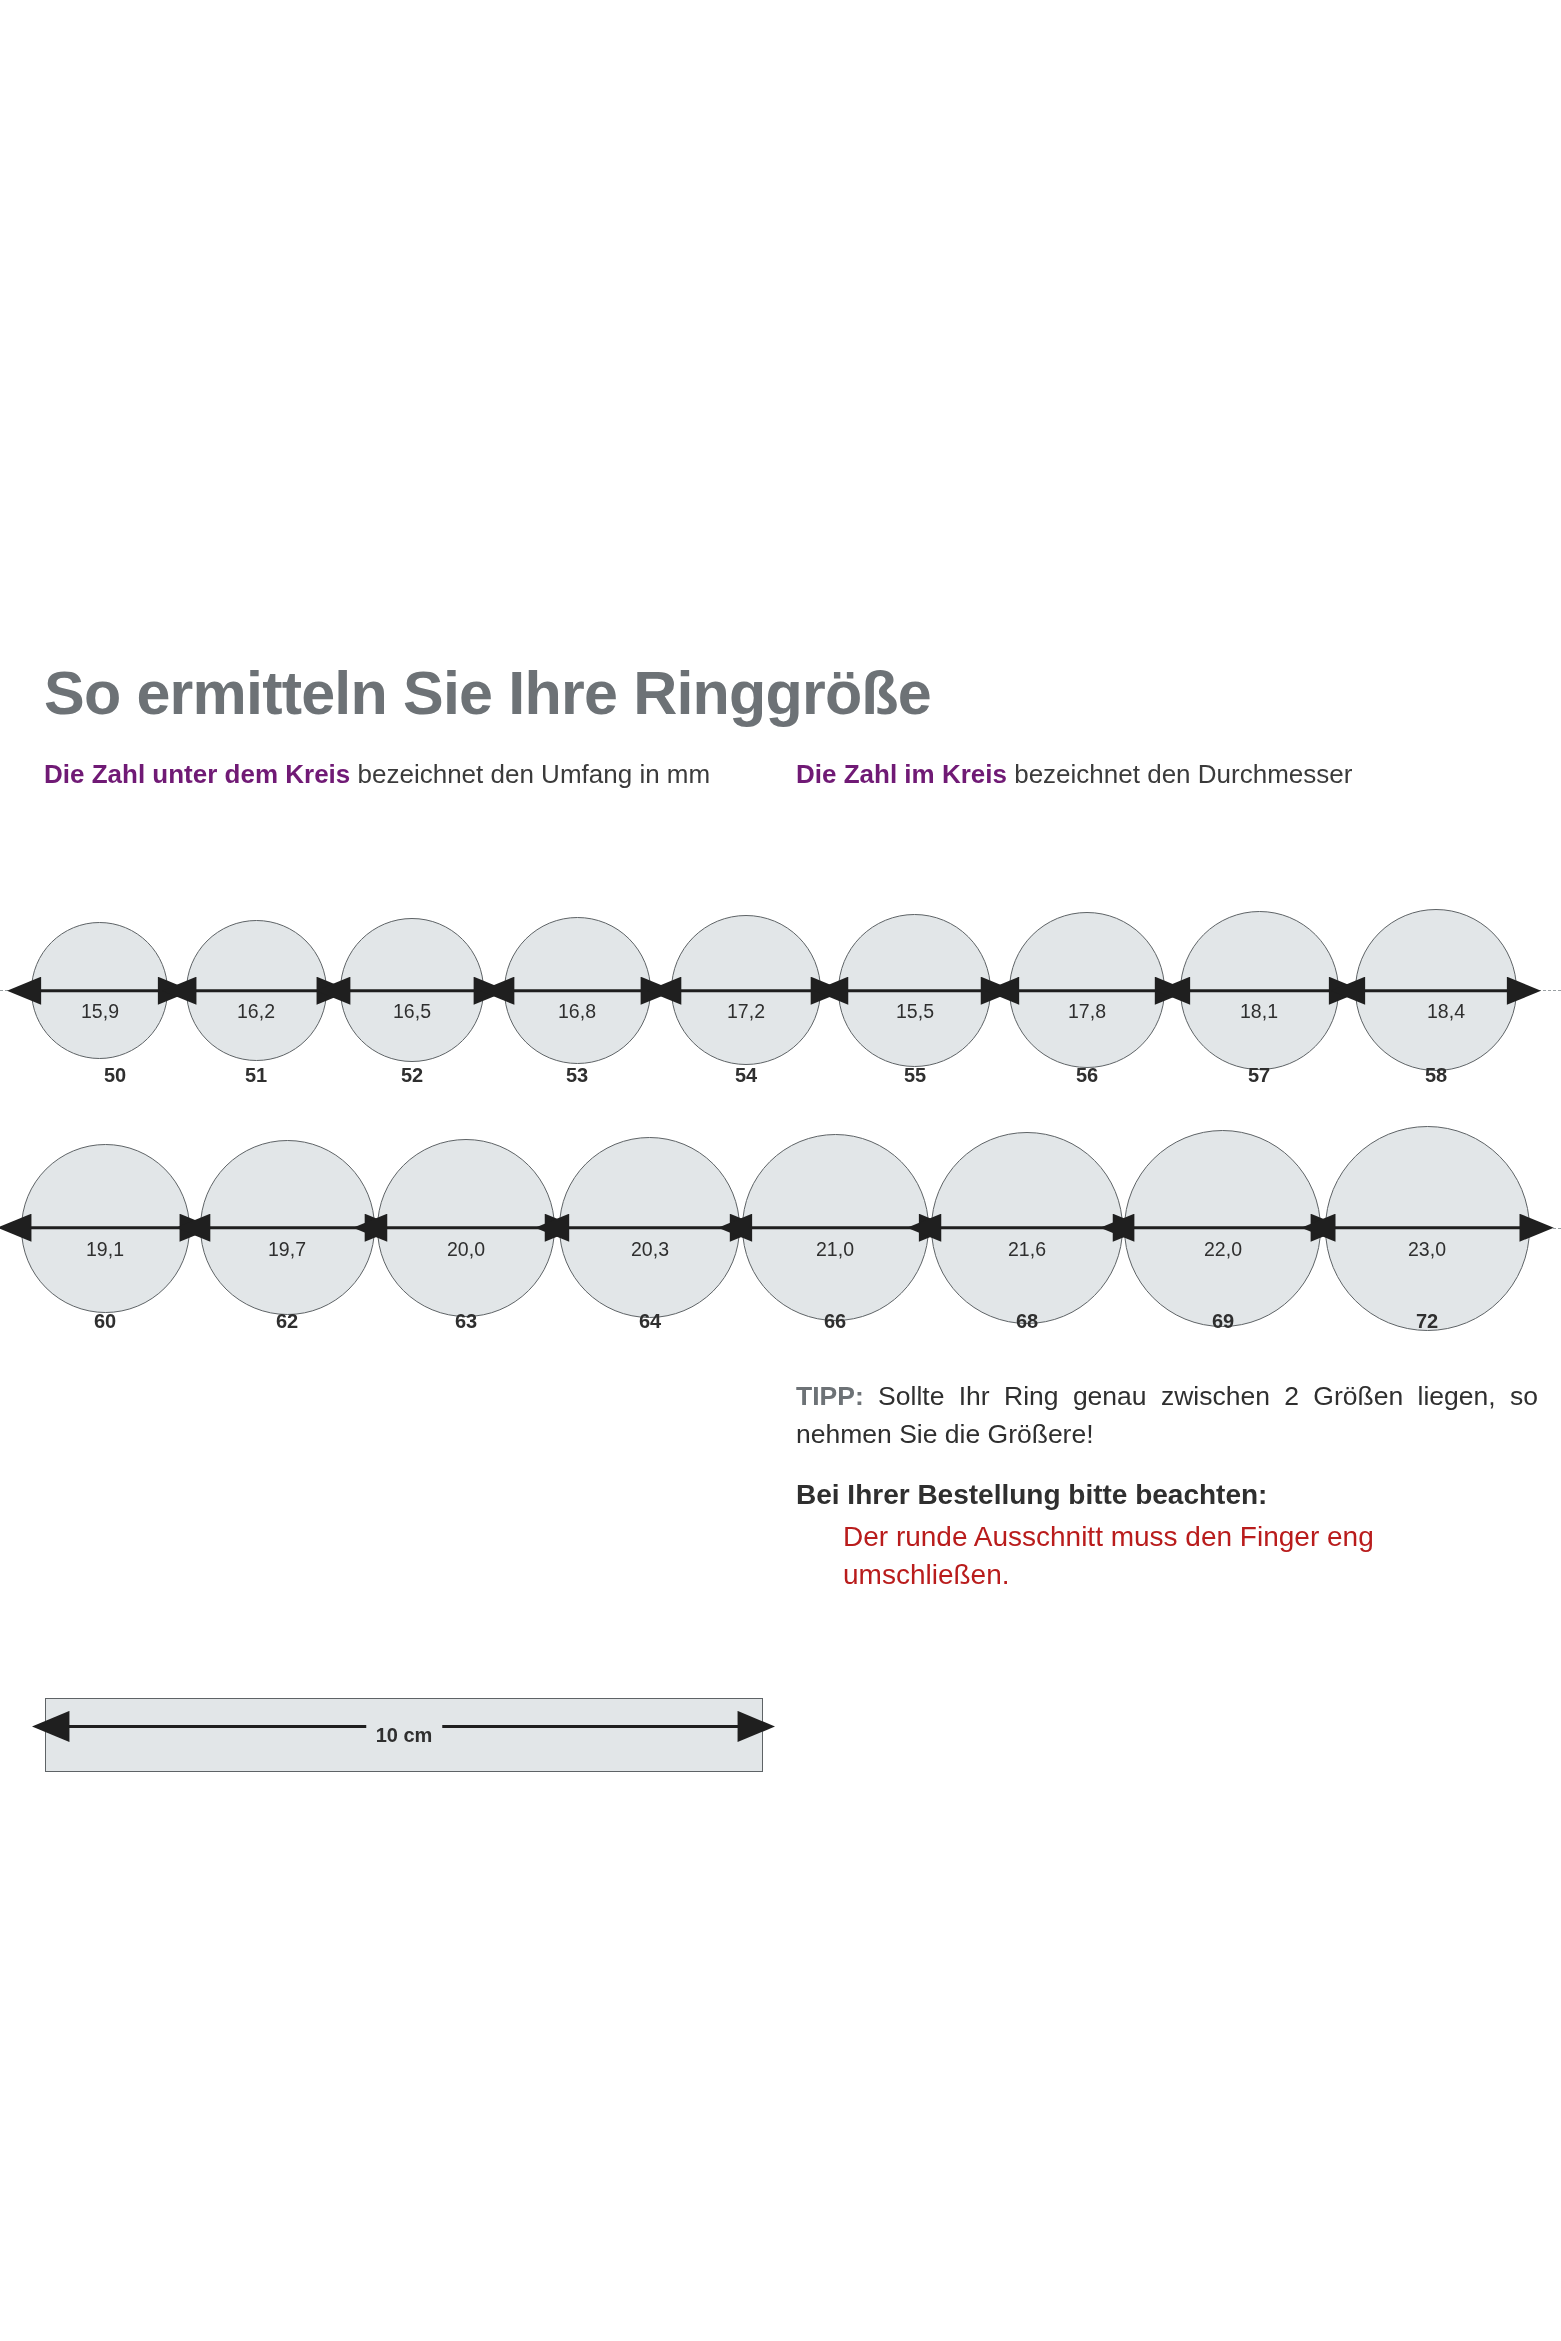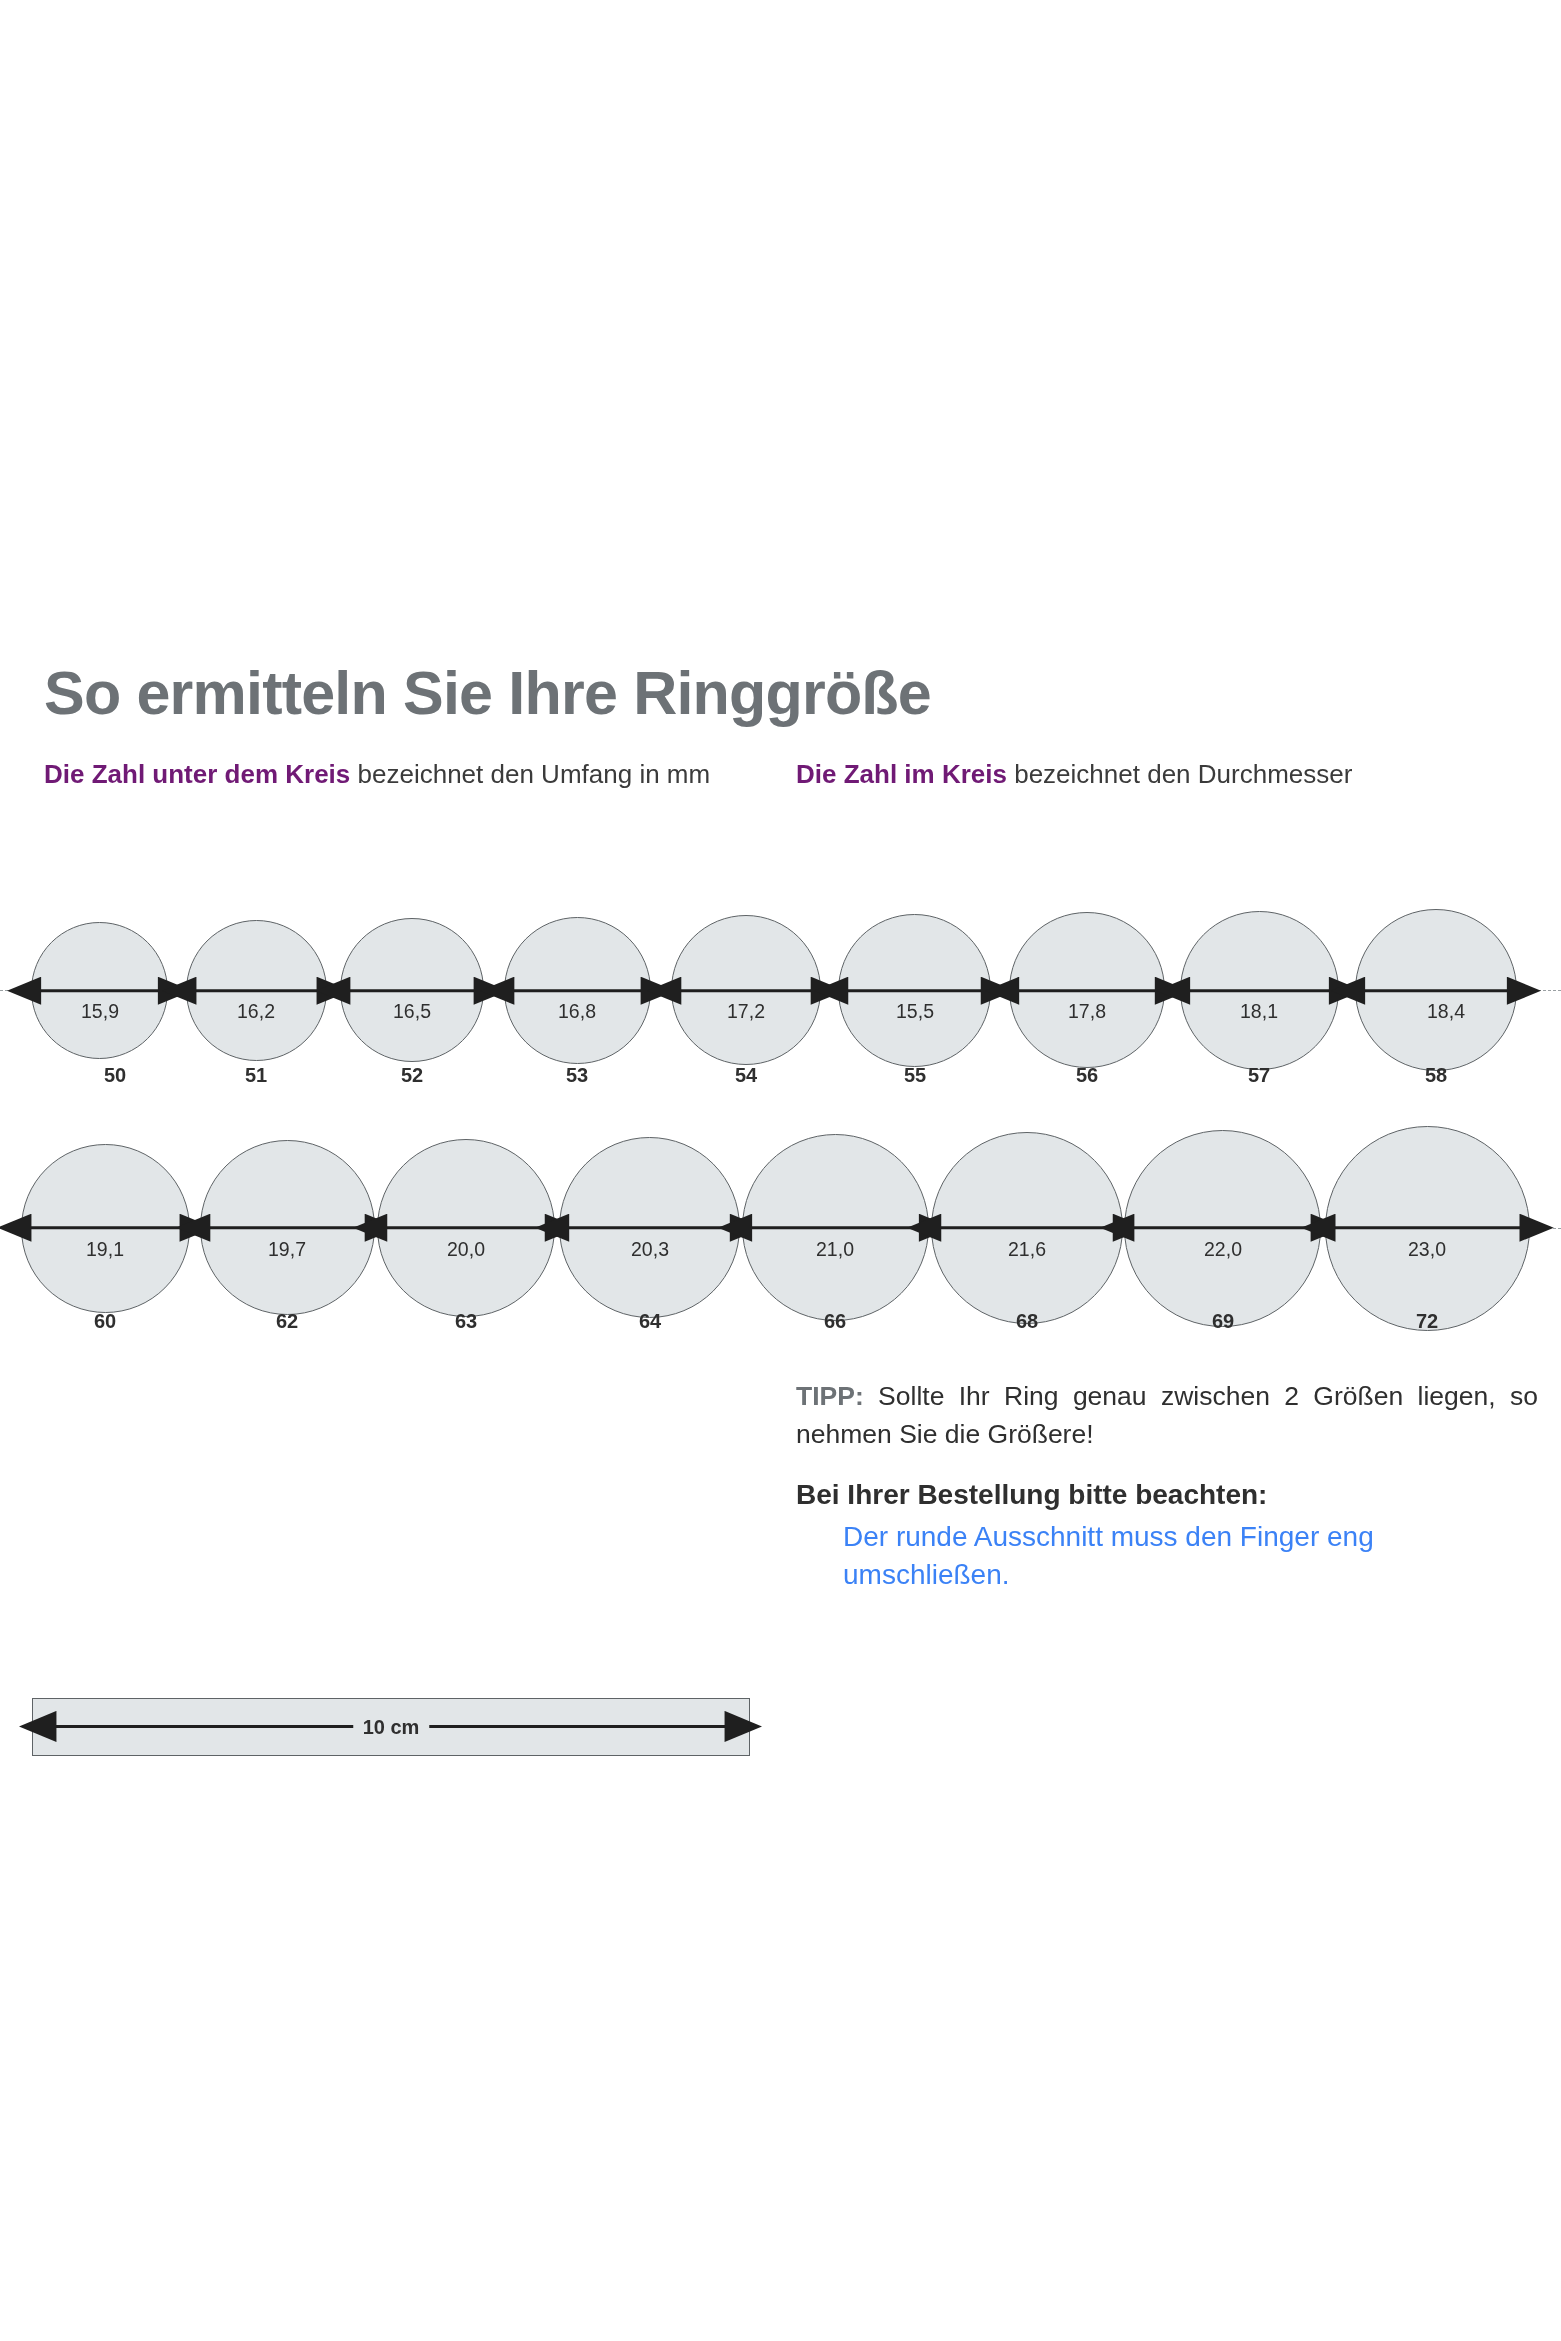--- a/index.html
+++ b/index.html
@@ -130,31 +130,31 @@
     font-size: 28px;
     line-height: 1.25;
     color: #2f2f2f;
     text-align: left;
   }
   .order-body {
     margin-top: 6.2px;
     margin-left: 47px;
     font-size: 28px;
     line-height: 1.35;
-    color: #3b82f6;
+    color: #b91c1c;
     text-align: left;
   }
 
   
   .ruler {
     position: absolute;
-    left: 32px;
+    left: 45px;
     top: 1698px;
     width: 718px;
-    height: 58px;
+    height: 74px;
     background: #e2e6e8;
     border: 1.6px solid #5e6366;
     box-sizing: border-box;
   }
   .ruler-label {
     position: absolute;
     left: 50%;
     top: 50%;
     transform: translate(-50%, -50%);
     font-size: 20px;

